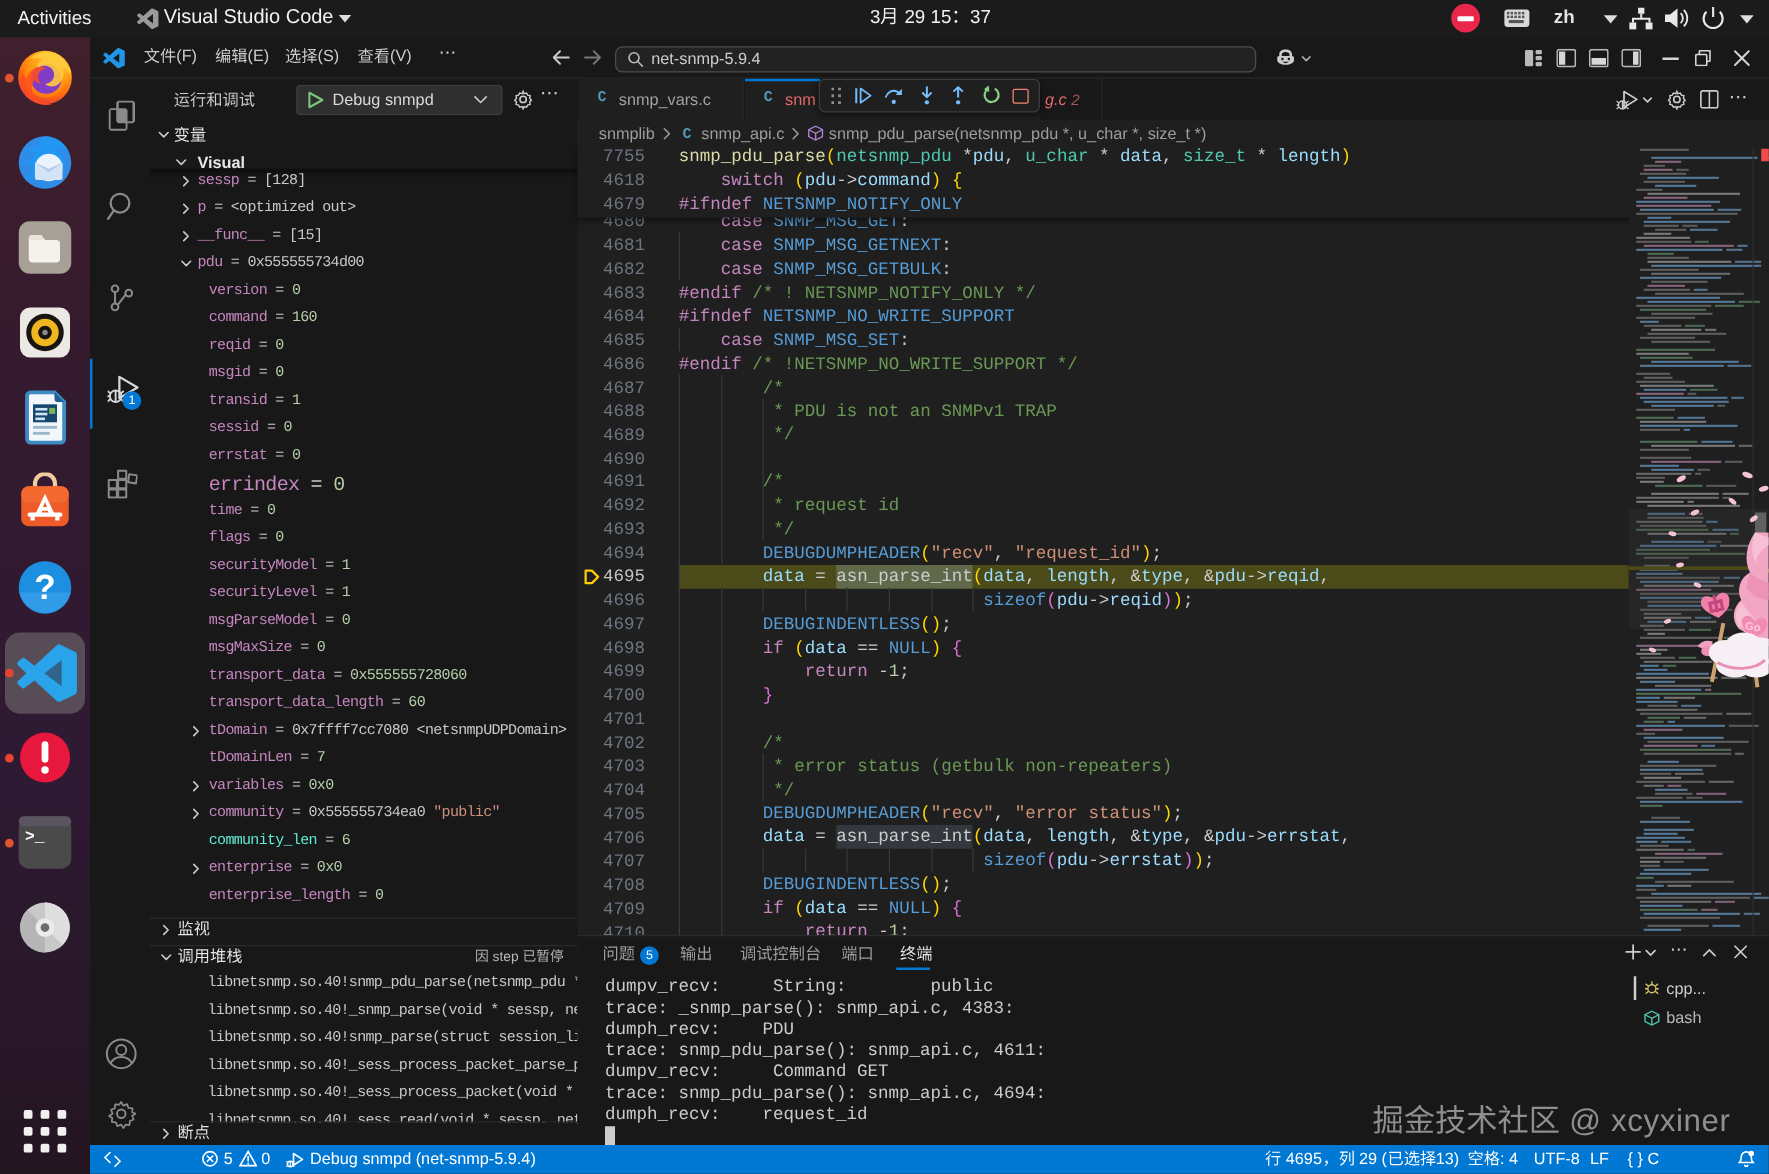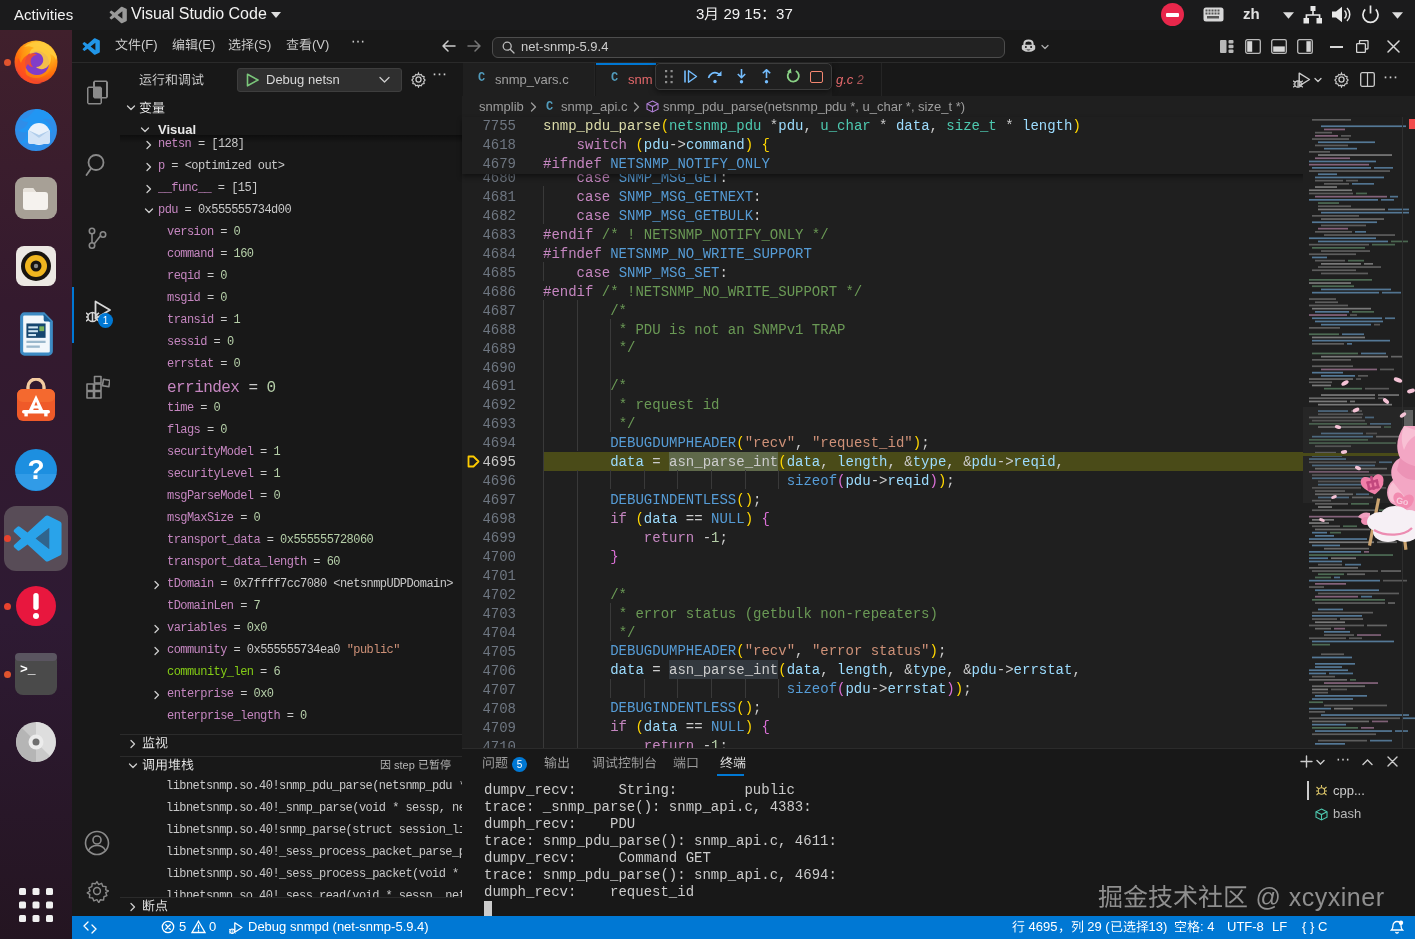--- a/index.html
+++ b/index.html
@@ -304,21 +304,21 @@
         <use href="#g12"></use>
       </svg><svg class="k">
         <use href="#g13"></use>
       </svg><svg class="k">
         <use href="#g14"></use>
       </svg></div>
     <div class="abs" style="left:117px;top:5px;width:165px;height:24px;background:#2f2f2f;border:1px solid #3e3e3e;border-radius:3px"></div>
     <svg class="abs" style="left:126px;top:10px" width="13" height="14" viewBox="0 0 13 14">
       <path d="M1.5 1.2 12 7 1.5 12.8z" fill="none" stroke="#7bc77b" stroke-width="1.6" stroke-linejoin="round"></path>
     </svg>
-    <div class="abs" style="left:146px;top:9px;color:#d8d8d8;font-size:13px">Debug netsn</div>
+    <div class="abs" style="left:146px;top:9px;color:#d8d8d8;font-size:13px">Debug snmpd</div>
     <svg class="abs" style="left:259px;top:13px" width="11" height="8" viewBox="0 0 11 8">
       <path class="ic" style="stroke:#ccc" d="M1 1.5 5.5 6 10 1.5"></path>
     </svg>
     <svg class="abs" style="left:290px;top:8px" width="17" height="17" viewBox="0 0 24 24">
       <g style="stroke:#ccc;stroke-width:1.8;fill:none">
         <circle cx="12" cy="12" r="3.6"></circle>
         <path d="M12 2l1.2 2.9 3.1-.7 1.5 2.6 3.1.8-.7 3L22.4 13l-2.2 2.3.7 3-3.1.9-1.5 2.6-3.1-.7L12 24l-1.2-2.9-3.1.7-1.5-2.6-3.1-.9.7-3L1.6 13l2.2-2.4-.7-3 3.1-.8 1.5-2.6 3.1.7z" transform="scale(.9) translate(1.3 1.3)"></path>
       </g>
     </svg>
     <div class="abs" style="left:312px;top:2px;color:#ccc;font-size:15px">⋯</div>
@@ -331,21 +331,21 @@
         <use href="#g16"></use>
       </svg></div>
     <svg class="abs" style="left:20px;top:62px" width="10" height="10" viewBox="0 0 10 10">
       <path class="ic" style="stroke:#ccc" d="M1.5 3 5 6.5 8.5 3"></path>
     </svg>
     <div class="abs" style="left:38px;top:59px;color:#e7e7e7;font-size:13px;font-weight:bold">Visual</div>
     <div class="abs" style="left:0;top:72px;width:342px;height:8px;background:linear-gradient(180deg,rgba(0,0,0,.45),rgba(0,0,0,0))"></div>
     <svg class="abs" style="left:24px;top:77px;transform:rotate(-90deg)" width="10" height="10" viewBox="0 0 10 10">
       <path class="ic" style="stroke:#ccc" d="M1.5 3 5 6.5 8.5 3"></path>
     </svg>
-    <div class="abs mono" style="left:38px;top:74px;font-size:12px;letter-spacing:-0.55px;color:#c8c8c8;white-space:pre"><span style="color:#c586c0">netsn</span> = <span style="color:#c8c8c8">[128]</span></div>
+    <div class="abs mono" style="left:38px;top:74px;font-size:12px;letter-spacing:-0.55px;color:#c8c8c8;white-space:pre"><span style="color:#c586c0">sessp</span> = <span style="color:#c8c8c8">[128]</span></div>
     <svg class="abs" style="left:24px;top:99px;transform:rotate(-90deg)" width="10" height="10" viewBox="0 0 10 10">
       <path class="ic" style="stroke:#ccc" d="M1.5 3 5 6.5 8.5 3"></path>
     </svg>
     <div class="abs mono" style="left:38px;top:96px;font-size:12px;letter-spacing:-0.55px;color:#c8c8c8;white-space:pre"><span style="color:#c586c0">p</span> = <span style="color:#c8c8c8">&lt;optimized out&gt;</span></div>
     <svg class="abs" style="left:24px;top:121px;transform:rotate(-90deg)" width="10" height="10" viewBox="0 0 10 10">
       <path class="ic" style="stroke:#ccc" d="M1.5 3 5 6.5 8.5 3"></path>
     </svg>
     <div class="abs mono" style="left:38px;top:118px;font-size:12px;letter-spacing:-0.55px;color:#c8c8c8;white-space:pre"><span style="color:#c586c0">__func__</span> = <span style="color:#c8c8c8">[15]</span></div>
     <svg class="abs" style="left:24px;top:143px" width="10" height="10" viewBox="0 0 10 10">
       <path class="ic" style="stroke:#ccc" d="M1.5 3 5 6.5 8.5 3"></path>
@@ -373,21 +373,21 @@
     <div class="abs mono" style="left:47px;top:514px;font-size:12px;letter-spacing:-0.55px;color:#c8c8c8;white-space:pre"><span style="color:#c586c0">tDomain</span> = <span style="color:#c8c8c8">0x7ffff7cc7080 &lt;netsnmpUDPDomain&gt;</span></div>
     <div class="abs mono" style="left:47px;top:536px;font-size:12px;letter-spacing:-0.55px;color:#c8c8c8;white-space:pre"><span style="color:#c586c0">tDomainLen</span> = <span style="color:#b5cea8">7</span></div>
     <svg class="abs" style="left:32px;top:561px;transform:rotate(-90deg)" width="10" height="10" viewBox="0 0 10 10">
       <path class="ic" style="stroke:#ccc" d="M1.5 3 5 6.5 8.5 3"></path>
     </svg>
     <div class="abs mono" style="left:47px;top:558px;font-size:12px;letter-spacing:-0.55px;color:#c8c8c8;white-space:pre"><span style="color:#c586c0">variables</span> = <span style="color:#b5cea8">0x0</span></div>
     <svg class="abs" style="left:32px;top:583px;transform:rotate(-90deg)" width="10" height="10" viewBox="0 0 10 10">
       <path class="ic" style="stroke:#ccc" d="M1.5 3 5 6.5 8.5 3"></path>
     </svg>
     <div class="abs mono" style="left:47px;top:580px;font-size:12px;letter-spacing:-0.55px;color:#c8c8c8;white-space:pre"><span style="color:#c586c0">community</span> = <span style="color:#c8c8c8">0x555555734ea0 <span style="color:#ce9178">"public"</span></span></div>
-    <div class="abs mono" style="left:47px;top:602px;font-size:12px;letter-spacing:-0.55px;color:#c8c8c8;white-space:pre"><span style="color:#84cc16">community_len</span> = <span style="color:#b5cea8">6</span></div>
+    <div class="abs mono" style="left:47px;top:602px;font-size:12px;letter-spacing:-0.55px;color:#c8c8c8;white-space:pre"><span style="color:#5eead4">community_len</span> = <span style="color:#b5cea8">6</span></div>
     <svg class="abs" style="left:32px;top:627px;transform:rotate(-90deg)" width="10" height="10" viewBox="0 0 10 10">
       <path class="ic" style="stroke:#ccc" d="M1.5 3 5 6.5 8.5 3"></path>
     </svg>
     <div class="abs mono" style="left:47px;top:624px;font-size:12px;letter-spacing:-0.55px;color:#c8c8c8;white-space:pre"><span style="color:#c586c0">enterprise</span> = <span style="color:#b5cea8">0x0</span></div>
     <div class="abs mono" style="left:47px;top:646px;font-size:12px;letter-spacing:-0.55px;color:#c8c8c8;white-space:pre"><span style="color:#c586c0">enterprise_length</span> = <span style="color:#b5cea8">0</span></div>
     <div class="abs" style="left:0;top:671px;width:342px;height:1px;background:#2b2b2b"></div>
     <svg class="abs" style="left:8px;top:676px;transform:rotate(-90deg)" width="10" height="10" viewBox="0 0 10 10">
       <path class="ic" style="stroke:#ccc" d="M1.5 3 5 6.5 8.5 3"></path>
     </svg>
     <div class="abs" style="left:22px;top:672px;color:#e7e7e7;font-size:13px;font-weight:bold"><svg class="k">

